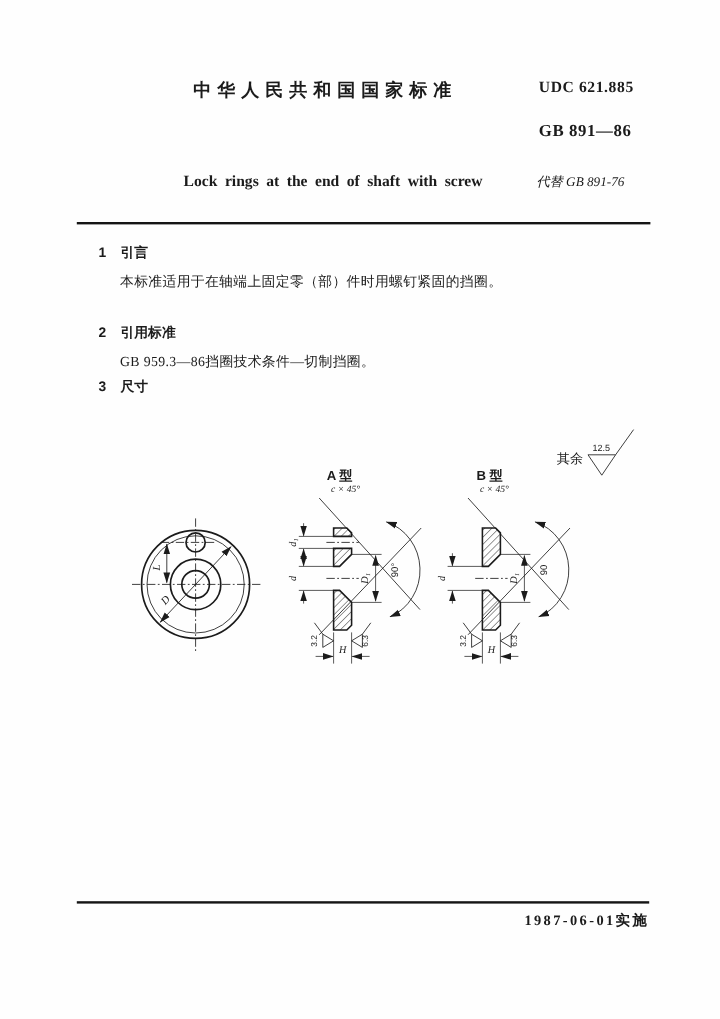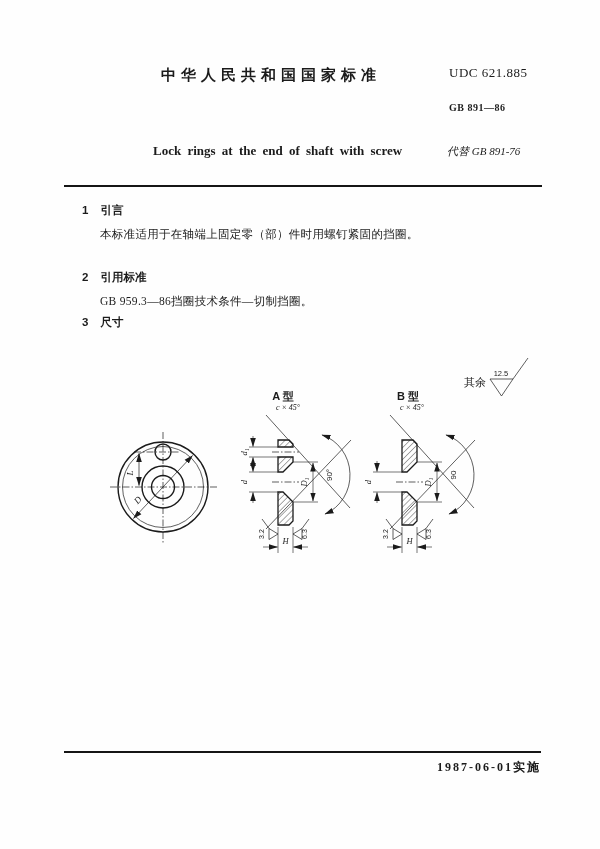--- a/index.html
+++ b/index.html
@@ -6,23 +6,23 @@
   body { background:#e8e8e8; font-family:"Liberation Serif","DejaVu Serif",serif; }
   #page {
     position:relative; width:600px; height:849px; background:#fefefe;
     margin:0 auto; overflow:hidden; color:#1b1b1b;
   }
   .abs { position:absolute; white-space:nowrap; }
   .sans { font-family:"Liberation Sans","DejaVu Sans",sans-serif; }
   .serif { font-family:"Liberation Serif","DejaVu Serif",serif; }
 
   .std-name { top:66px; left:161px; font-size:15px; font-weight:700; letter-spacing:5px; }
-  .udc      { top:65px; left:449px; font-size:13px; font-weight:400; letter-spacing:0.5px; }
+  .udc      { top:65px; left:449px; font-size:13px; font-weight:700; letter-spacing:0.5px; }
   .title-cn { top:105px; left:179px; font-size:23px; font-weight:700; letter-spacing:4px; }
-  .code     { top:102px; left:449px; font-size:10px; font-weight:700; letter-spacing:0.5px;text-align:right; }
+  .code     { top:102px; left:449px; font-size:14px; font-weight:700; letter-spacing:0.5px;text-align:right; }
   .title-en { top:143px; left:153px; font-size:13px; font-weight:700; word-spacing:3px; }
   .supersede{ top:144px; left:447px; font-size:11px;font-style:italic; }
 
   .rule-top { top:185px; left:64px; width:478px; height:2px; background:#151515; }
   .rule-bot { top:751px; left:64px; width:477px; height:2px; background:#151515; }
 
   .sec-head { font-size:11.5px; font-weight:700; }
   .sec-head .num { margin-right:12px; }
   .para { font-size:11.5px; letter-spacing:0.3px; }
   .var  { font-style:italic; font-family:"Liberation Serif",serif; padding:0 1px; }

